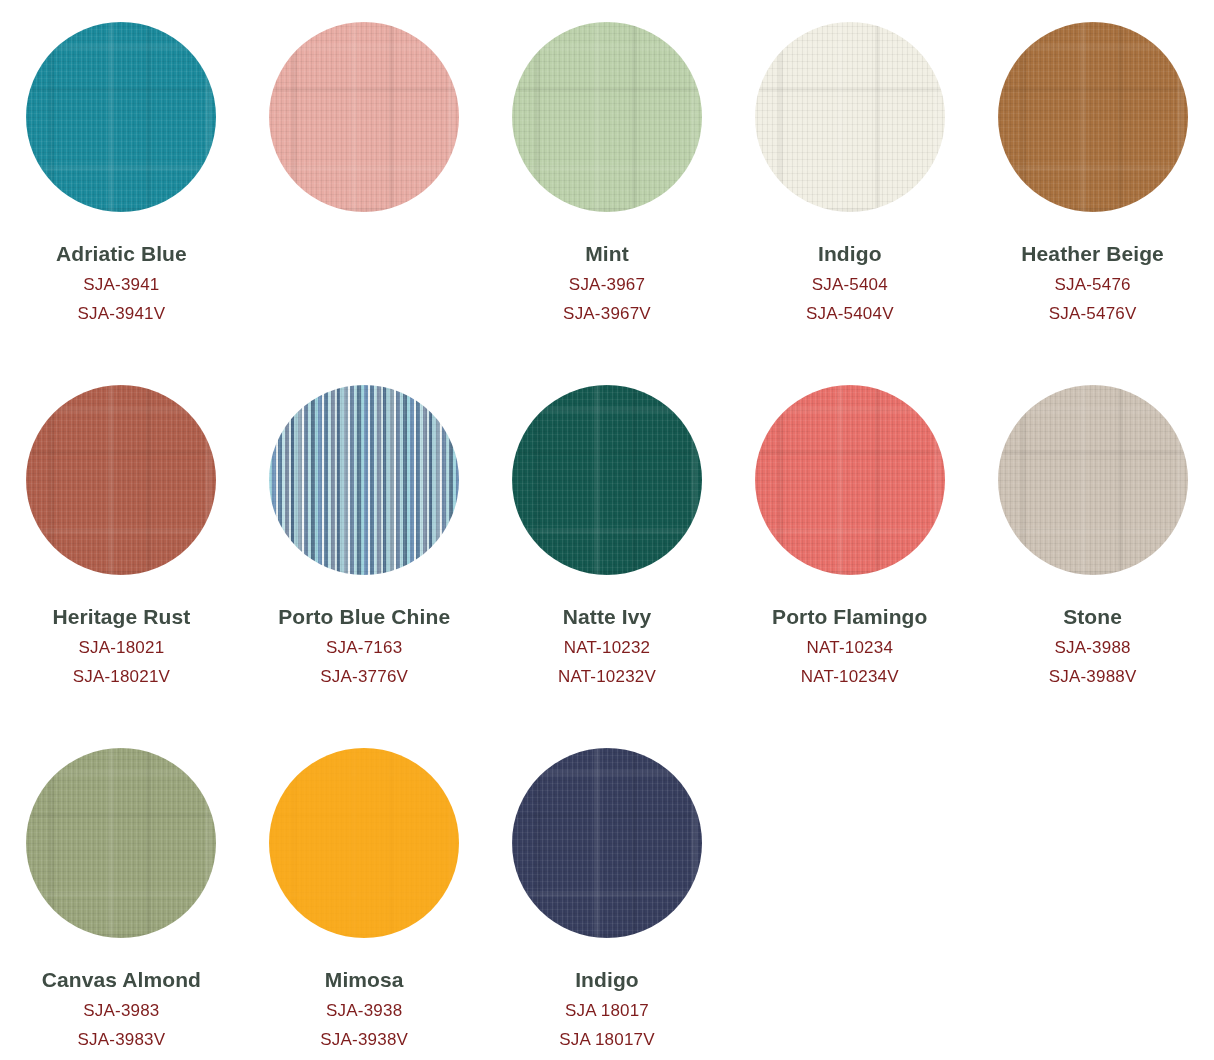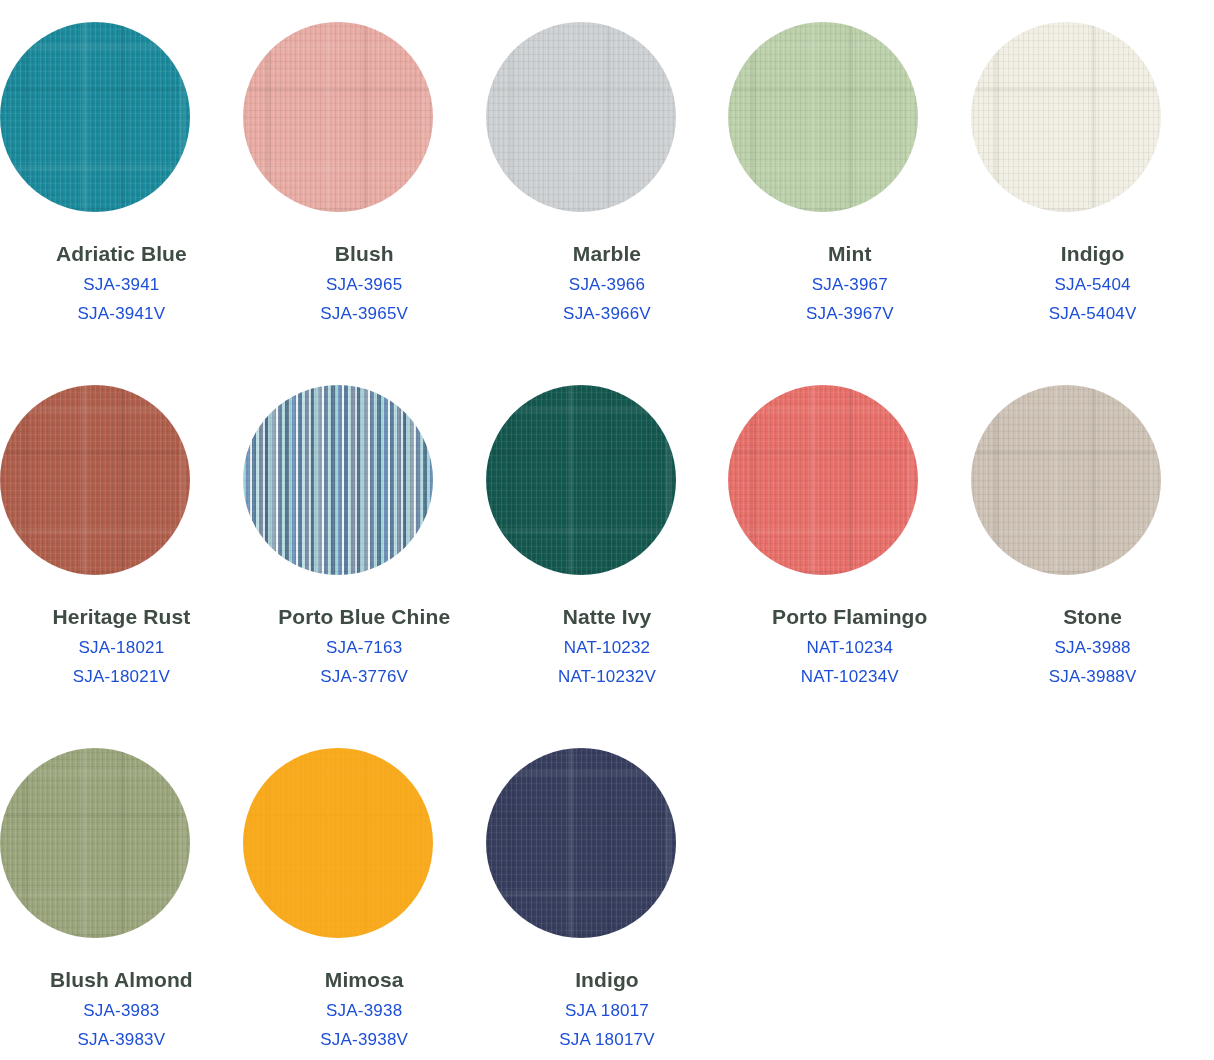--- a/index.html
+++ b/index.html
@@ -23,20 +23,21 @@
     display: grid;
     grid-template-columns: repeat(5, 1fr);
     grid-template-rows: repeat(3, 363px);
     justify-items: center;
   }
 
   .swatch-cell {
     width: 100%;
     display: flex;
     flex-direction: column;
+    align-items: center;
   }
 
   
   .chip-wrap {
     width: 190px;
     height: 190px;
     position: relative;
   }
 
   .chip {
@@ -145,21 +146,21 @@
   .chip-name {
     font-size: 21px;
     font-weight: bold;
     color: #3f4c44;
     letter-spacing: 0.1px;
     white-space: nowrap;
   }
 
   .chip-code {
     font-size: 17px;
-    color: #1d4ed8;
+    color: #7f1d1d;
     margin-top: 12px;
     letter-spacing: 0.2px;
     white-space: nowrap;
   }
 </style>
 </head>
 <body>
 
 <div class="swatch-grid">
     <div class="swatch-cell">
@@ -169,35 +170,20 @@
       <div class="chip-caption">
         <div class="chip-name">Adriatic Blue</div>
         <div class="chip-code">SJA-3941</div>
         <div class="chip-code">SJA-3941V</div>
       </div>
     </div>
     <div class="swatch-cell">
       <div class="chip-wrap">
         <div class="chip texture-linen" style="background-color: rgb(232, 172, 164);"></div>
       </div>
-      <div class="chip-caption">
-        <div class="chip-name">Blush</div>
-        <div class="chip-code">SJA-3965</div>
-        <div class="chip-code">SJA-3965V</div>
-      </div>
-    </div>
-    <div class="swatch-cell">
-      <div class="chip-wrap">
-        <div class="chip texture-fineline" style="background-color: rgb(206, 209, 211);"></div>
-      </div>
-      <div class="chip-caption">
-        <div class="chip-name">Marble</div>
-        <div class="chip-code">SJA-3966</div>
-        <div class="chip-code">SJA-3966V</div>
-      </div>
     </div>
     <div class="swatch-cell">
       <div class="chip-wrap">
         <div class="chip texture-linen" style="background-color: rgb(188, 209, 171);"></div>
       </div>
       <div class="chip-caption">
         <div class="chip-name">Mint</div>
         <div class="chip-code">SJA-3967</div>
         <div class="chip-code">SJA-3967V</div>
       </div>
@@ -207,20 +193,30 @@
         <div class="chip texture-linen" style="background-color: rgb(241, 239, 228);"></div>
       </div>
       <div class="chip-caption">
         <div class="chip-name">Indigo</div>
         <div class="chip-code">SJA-5404</div>
         <div class="chip-code">SJA-5404V</div>
       </div>
     </div>
     <div class="swatch-cell">
       <div class="chip-wrap">
+        <div class="chip texture-linen" style="background-color: rgb(168, 113, 63);"></div>
+      </div>
+      <div class="chip-caption">
+        <div class="chip-name">Heather Beige</div>
+        <div class="chip-code">SJA-5476</div>
+        <div class="chip-code">SJA-5476V</div>
+      </div>
+    </div>
+    <div class="swatch-cell">
+      <div class="chip-wrap">
         <div class="chip texture-linen" style="background-color: rgb(176, 95, 76);"></div>
       </div>
       <div class="chip-caption">
         <div class="chip-name">Heritage Rust</div>
         <div class="chip-code">SJA-18021</div>
         <div class="chip-code">SJA-18021V</div>
       </div>
     </div>
     <div class="swatch-cell">
       <div class="chip-wrap">
@@ -260,21 +256,21 @@
         <div class="chip-name">Stone</div>
         <div class="chip-code">SJA-3988</div>
         <div class="chip-code">SJA-3988V</div>
       </div>
     </div>
     <div class="swatch-cell">
       <div class="chip-wrap">
         <div class="chip texture-linen" style="background-color: rgb(154, 165, 124);"></div>
       </div>
       <div class="chip-caption">
-        <div class="chip-name">Blush Almond</div>
+        <div class="chip-name">Canvas Almond</div>
         <div class="chip-code">SJA-3983</div>
         <div class="chip-code">SJA-3983V</div>
       </div>
     </div>
     <div class="swatch-cell">
       <div class="chip-wrap">
         <div class="chip texture-smooth" style="background-color: rgb(249, 171, 30);"></div>
       </div>
       <div class="chip-caption">
         <div class="chip-name">Mimosa</div>

